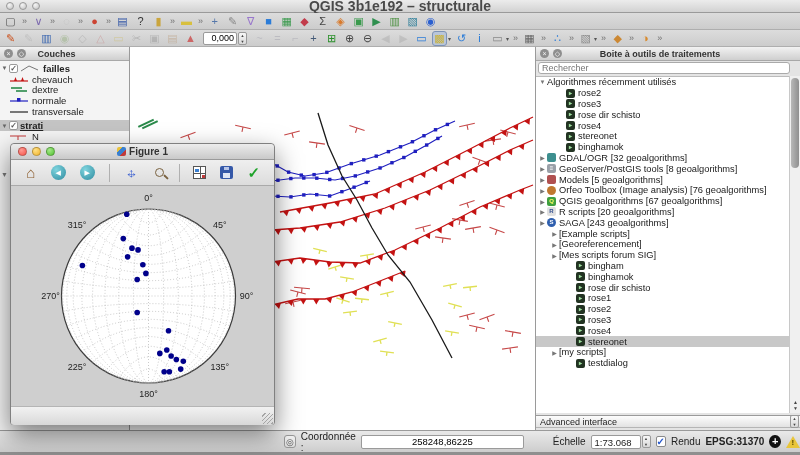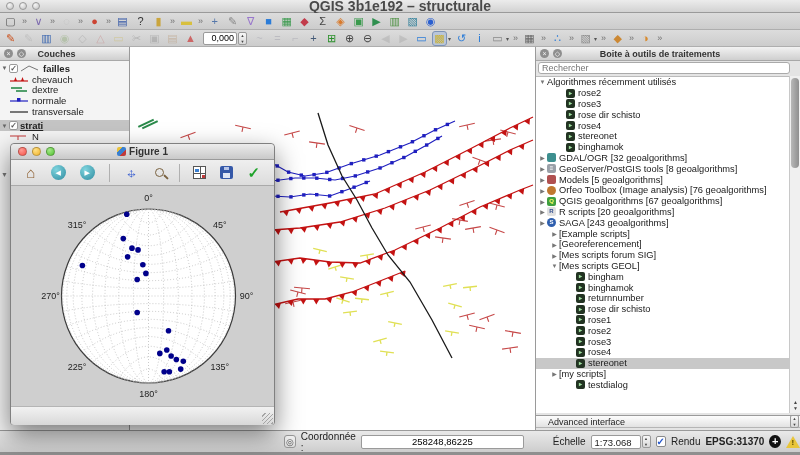--- a/index.html
+++ b/index.html
@@ -672,35 +672,27 @@
             <span>[Example scripts]</span>
           </div>
           <div class="tbx-row" style="padding-left: 14px;">
             <div class="tbx-arrow">▶</div>
             <span>[Georeferencement]</span>
           </div>
           <div class="tbx-row" style="padding-left: 14px;">
             <div class="tbx-arrow">▶</div>
             <span>[Mes scripts forum SIG]</span>
           </div>
-          <div class="tbx-row" style="padding-left: 14px;">
-            <div class="tbx-arrow">▼</div>
-            <span>[Mes scripts GEOL]</span>
-          </div>
           <div class="tbx-row" style="padding-left: 40px;">
             <div class="tbx-icon" style="background: rgb(34, 51, 34); color: rgb(159, 223, 159);">▸</div>
             <span>bingham</span>
           </div>
           <div class="tbx-row" style="padding-left: 40px;">
             <div class="tbx-icon" style="background: rgb(34, 51, 34); color: rgb(159, 223, 159);">▸</div>
             <span>binghamok</span>
-          </div>
-          <div class="tbx-row" style="padding-left: 40px;">
-            <div class="tbx-icon" style="background: rgb(34, 51, 34); color: rgb(159, 223, 159);">▸</div>
-            <span>returnnumber</span>
           </div>
           <div class="tbx-row" style="padding-left: 40px;">
             <div class="tbx-icon" style="background: rgb(34, 51, 34); color: rgb(159, 223, 159);">▸</div>
             <span>rose dir schisto</span>
           </div>
           <div class="tbx-row" style="padding-left: 40px;">
             <div class="tbx-icon" style="background: rgb(34, 51, 34); color: rgb(159, 223, 159);">▸</div>
             <span>rose1</span>
           </div>
           <div class="tbx-row" style="padding-left: 40px;">
@@ -726,21 +718,21 @@
           <div class="tbx-row" style="padding-left: 40px;">
             <div class="tbx-icon" style="background: rgb(34, 51, 34); color: rgb(159, 223, 159);">▸</div>
             <span>testdialog</span>
           </div>
         </div>
       <div class="vsb">
         <div class="vsb-thumb"></div>
         <div class="vsb-arrows">▲<br>▼</div>
       </div>
       <div id="toolbox-footer">
-        <span style="margin-left:12px">Advanced interface</span>
+        <span style="margin-left:4px">Advanced interface</span>
         <span class="stepper">▲<br>▼</span>
       </div>
     </div>
   </div>
 
   <div id="figure-win">
     <div class="fig-titlebar">
       <div class="fig-lights">
         <span class="fl r"></span>
         <span class="fl y"></span>

